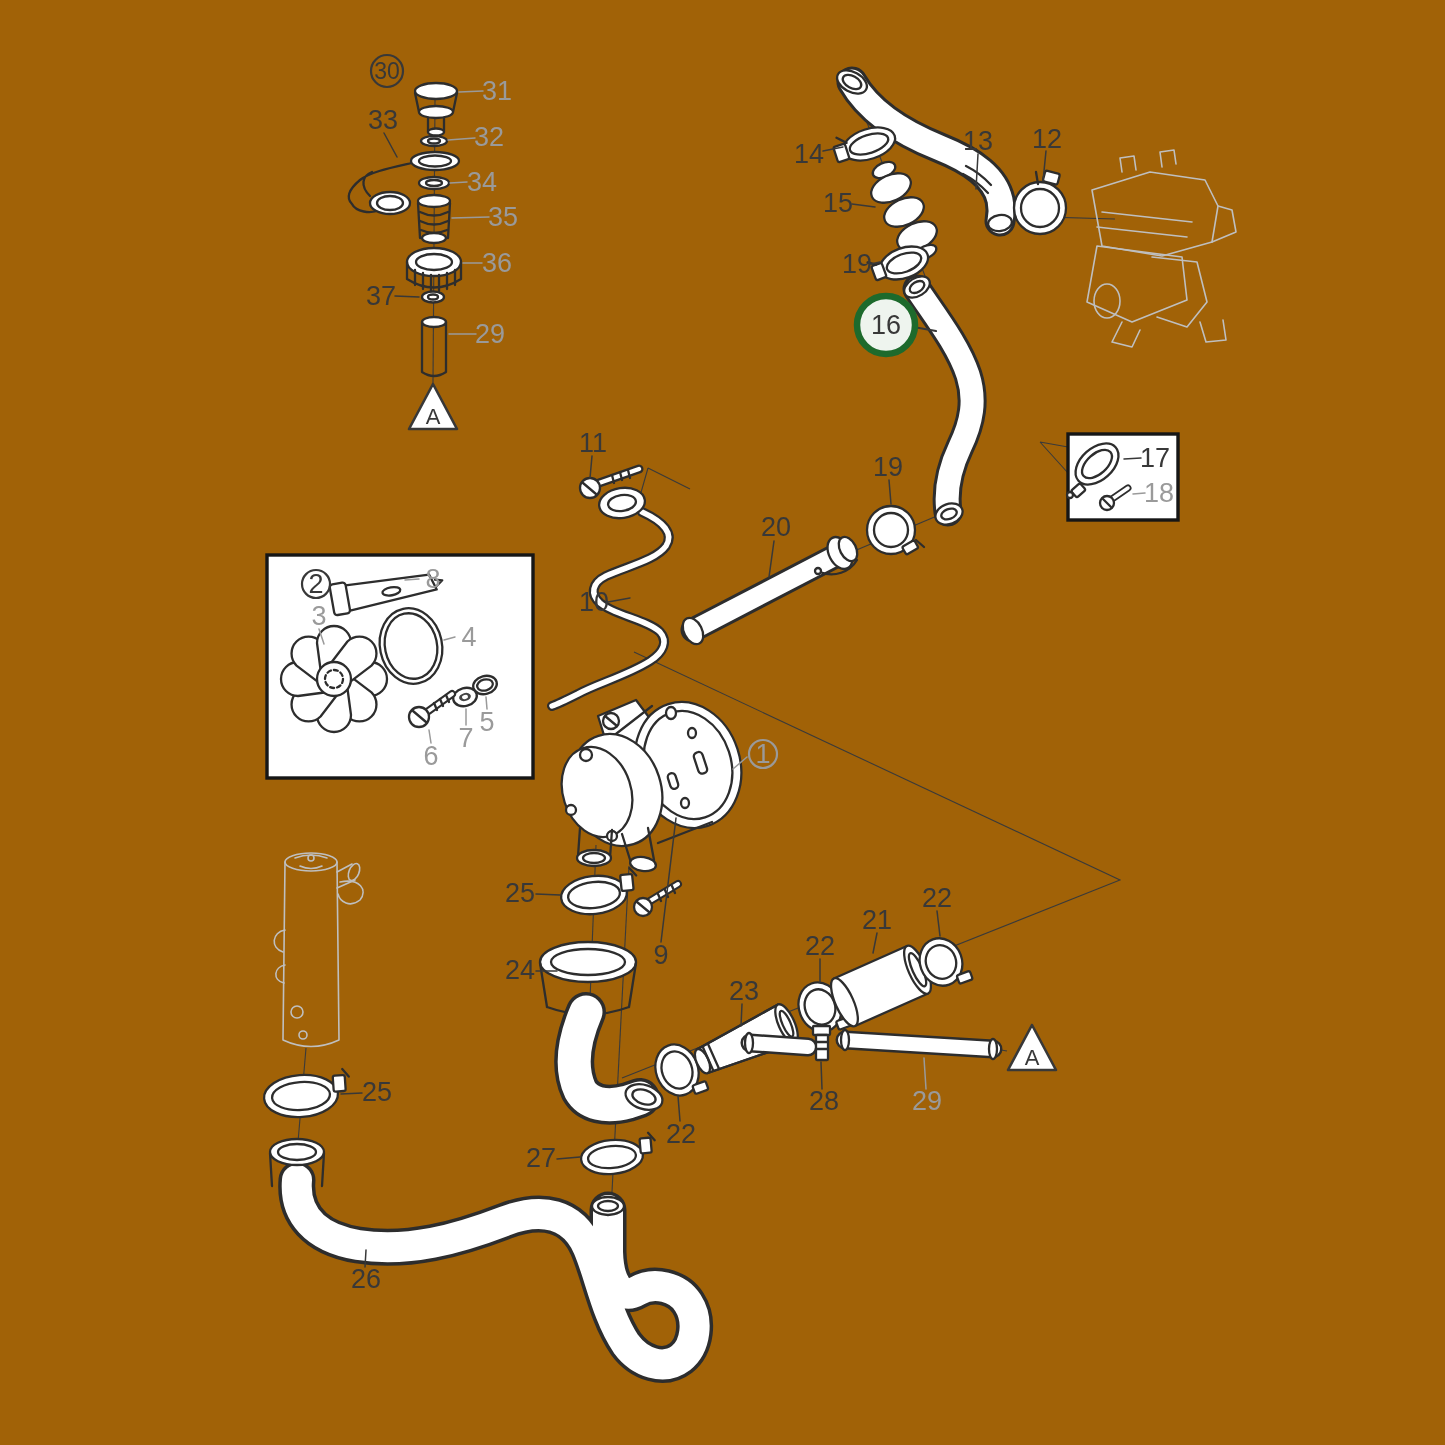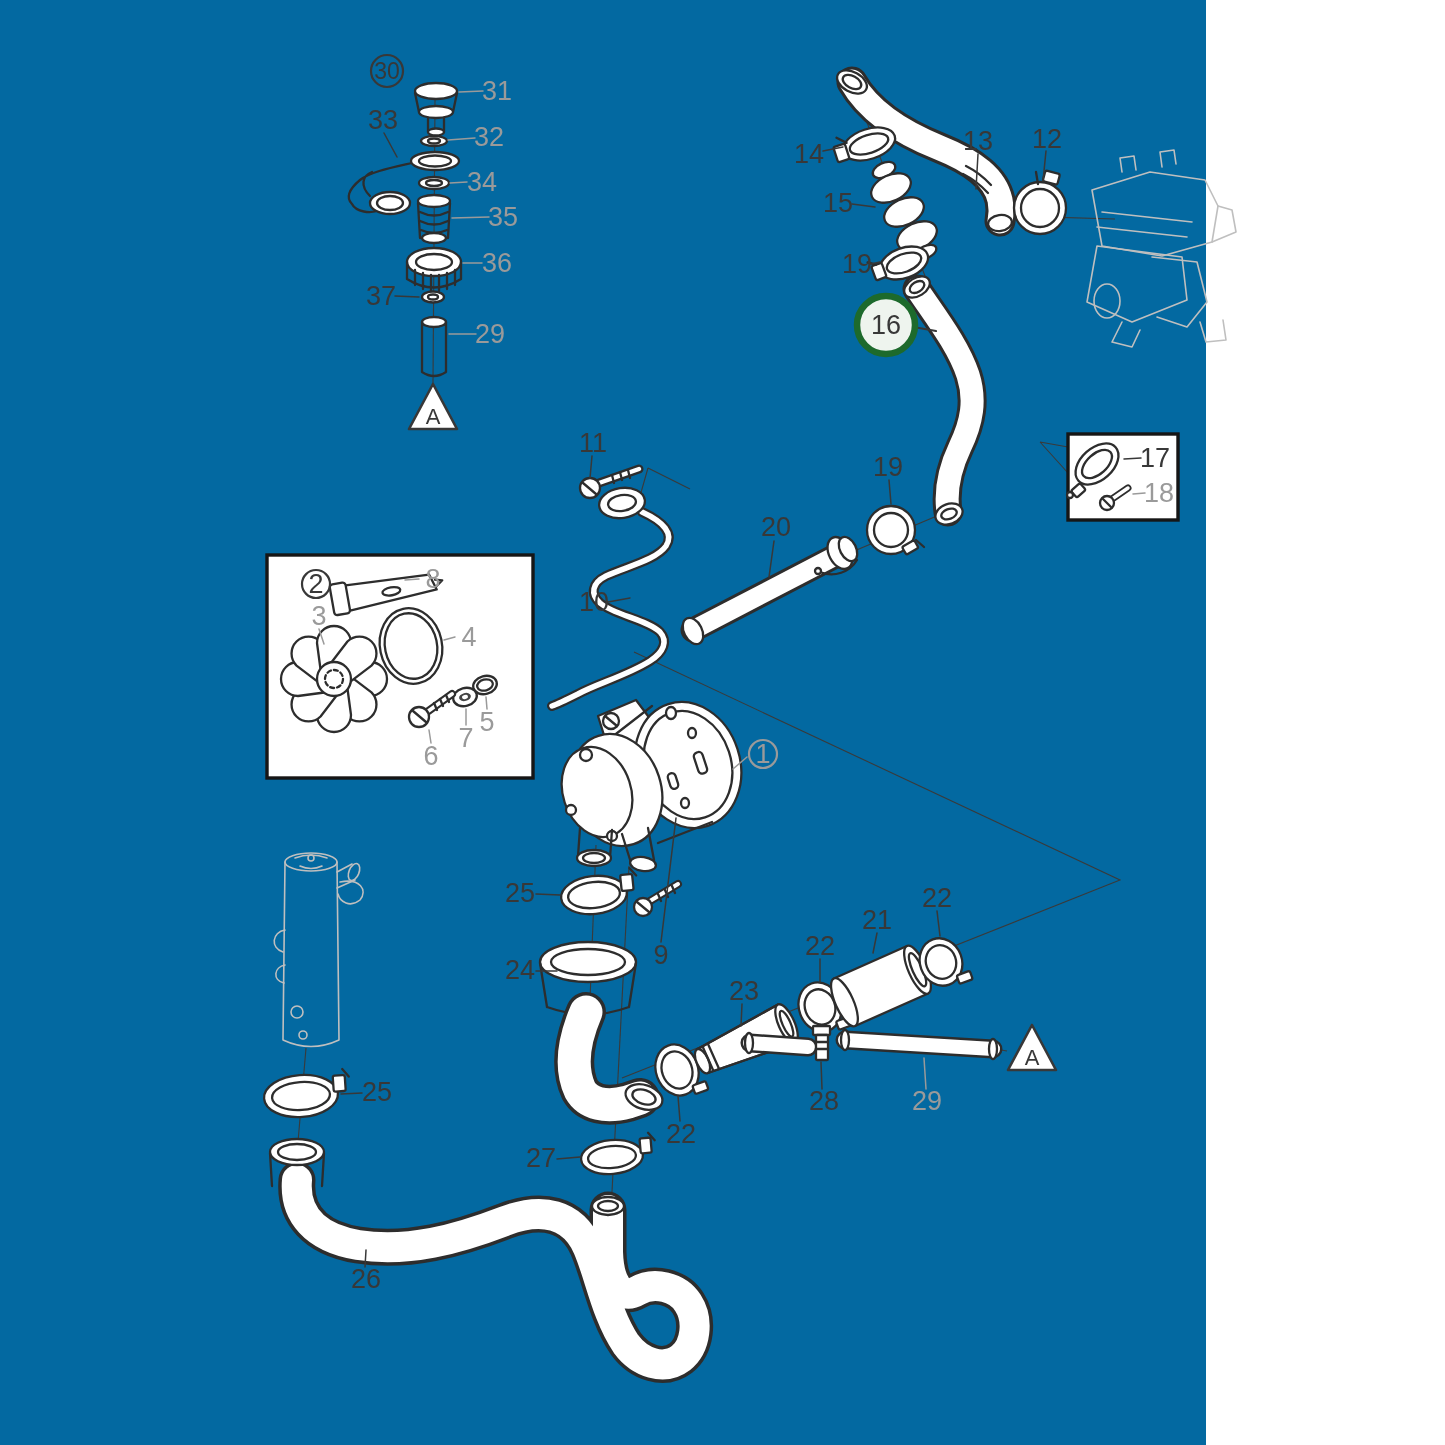--- a/index.html
+++ b/index.html
@@ -1,16 +1,16 @@
 <!DOCTYPE html>
 <html><head>
 <meta charset="utf-8">
 <style>
   html,body{margin:0;padding:0;background:#ffffff;}
-  .stage{position:relative;width:1206px;height:1445px;background:#0369a1;font-family:"Liberation Sans",sans-serif;}
+  .stage{position:relative;width:1445px;height:1445px;background:#a16207;font-family:"Liberation Sans",sans-serif;}
   svg{display:block;}
   .k{stroke:#2d2d2d;fill:none;stroke-width:2.3;stroke-linecap:round;stroke-linejoin:round;}
   .kf{stroke:#2d2d2d;fill:#ffffff;stroke-width:2.3;stroke-linejoin:round;}
   .thin{stroke:#3a3a3a;stroke-width:1.1;fill:none;}
   .to{stroke:#2d2d2d;fill:none;stroke-linecap:round;stroke-linejoin:round;}
   .ti{stroke:#ffffff;fill:none;stroke-linecap:round;stroke-linejoin:round;}
   .gray{stroke:#bfbfbf;fill:none;stroke-width:1.6;stroke-linecap:round;stroke-linejoin:round;}
   .box{fill:#ffffff;stroke:#161616;stroke-width:3.4;}
   text{font-family:"Liberation Sans",sans-serif;}
 </style>

